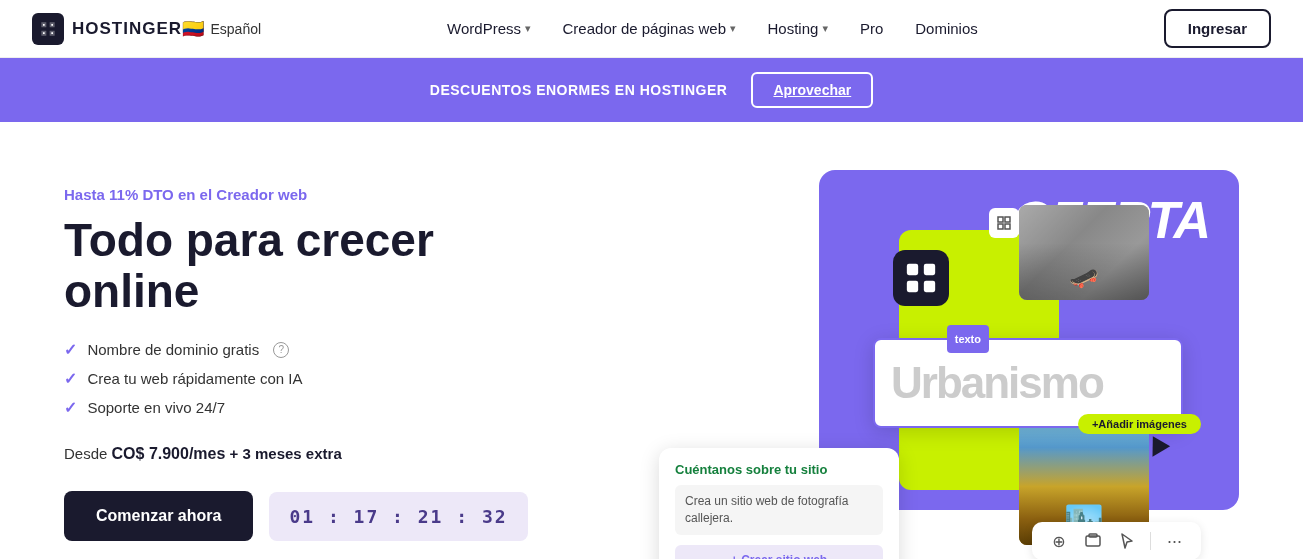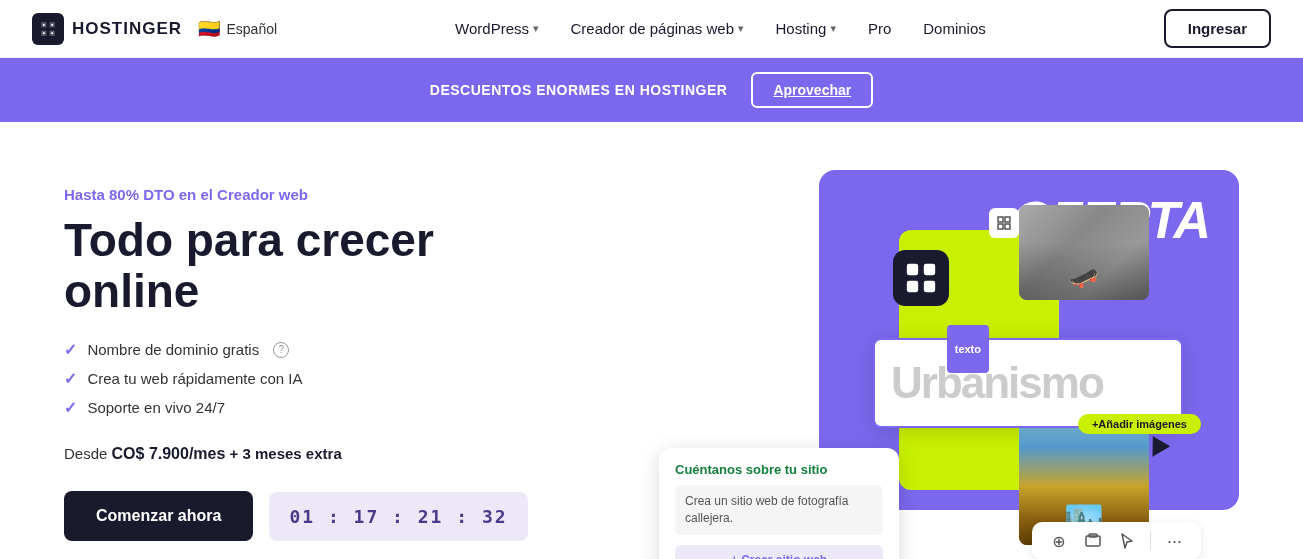--- a/index.html
+++ b/index.html
@@ -4,21 +4,21 @@
   <style>
     * { margin: 0; padding: 0; box-sizing: border-box; }
     body { font-family: -apple-system, BlinkMacSystemFont, 'Segoe UI', Arial, sans-serif; background: #fff; width: 1303px; overflow-x: hidden; }
 
     
     .navbar {
       display: flex; align-items: center; justify-content: space-between;
       padding: 0 32px; height: 58px; border-bottom: 1px solid #eee;
       background: #fff; position: relative; z-index: 10;
     }
-    .nav-left { display: flex; align-items: center; gap: 16px; }
+    .nav-left { display: flex; align-items: center; }
     .logo { display: flex; align-items: center; gap: 8px; font-weight: 800; font-size: 18px; color: #1a1a2e; letter-spacing: -0.5px; }
     .logo-icon {
       width: 32px; height: 32px; background: #1a1a2e; border-radius: 6px;
       display: flex; align-items: center; justify-content: center;
     }
     .logo-icon svg { width: 20px; height: 20px; fill: #fff; }
     .logo-text { font-weight: 900; font-size: 17px; color: #1a1a2e; letter-spacing: 1px; text-transform: uppercase; }
     .lang-flag { display: flex; align-items: center; gap: 6px; font-size: 14px; color: #333; cursor: pointer; }
     .flag { font-size: 18px; }
 
@@ -148,21 +148,21 @@
       width: 30px; height: 30px; background: #fff;
       border-radius: 6px; z-index: 4;
       display: flex; align-items: center; justify-content: center;
       font-size: 13px; color: #333;
     }
 
     
     .texto-badge {
       position: absolute; top: 155px; right: 250px;
       background: #7b68ee; color: #fff;
-      padding: 18px 8px; border-radius: 4px;
+      padding: 8px 8px; border-radius: 4px;
       font-size: 11px; font-weight: 600; z-index: 5;
     }
 
     
     .urbanismo-card {
       position: absolute; top: 168px; right: 56px;
       width: 310px; height: 90px;
       background: #fff; border-radius: 8px; z-index: 4;
       display: flex; align-items: center; justify-content: flex-start;
       padding: 0 16px;
@@ -286,21 +286,21 @@
 </nav>
 
 <div class="banner">
   <span class="banner-text">DESCUENTOS ENORMES EN HOSTINGER</span>
   <button class="btn-aprovechar">Aprovechar</button>
 </div>
 
 <section class="hero">
 
   <div class="hero-left">
-    <div class="hero-subtitle">Hasta 80% DTO en el Creador web</div>
+    <div class="hero-subtitle">Hasta 11% DTO en el Creador web</div>
     <h1 class="hero-title">Todo para crecer online</h1>
 
     <ul class="features">
       <li>
         <span class="check-icon">✓</span>
         <span>Nombre de dominio gratis</span>
         <span class="info-icon">?</span>
       </li>
       <li>
         <span class="check-icon">✓</span>

